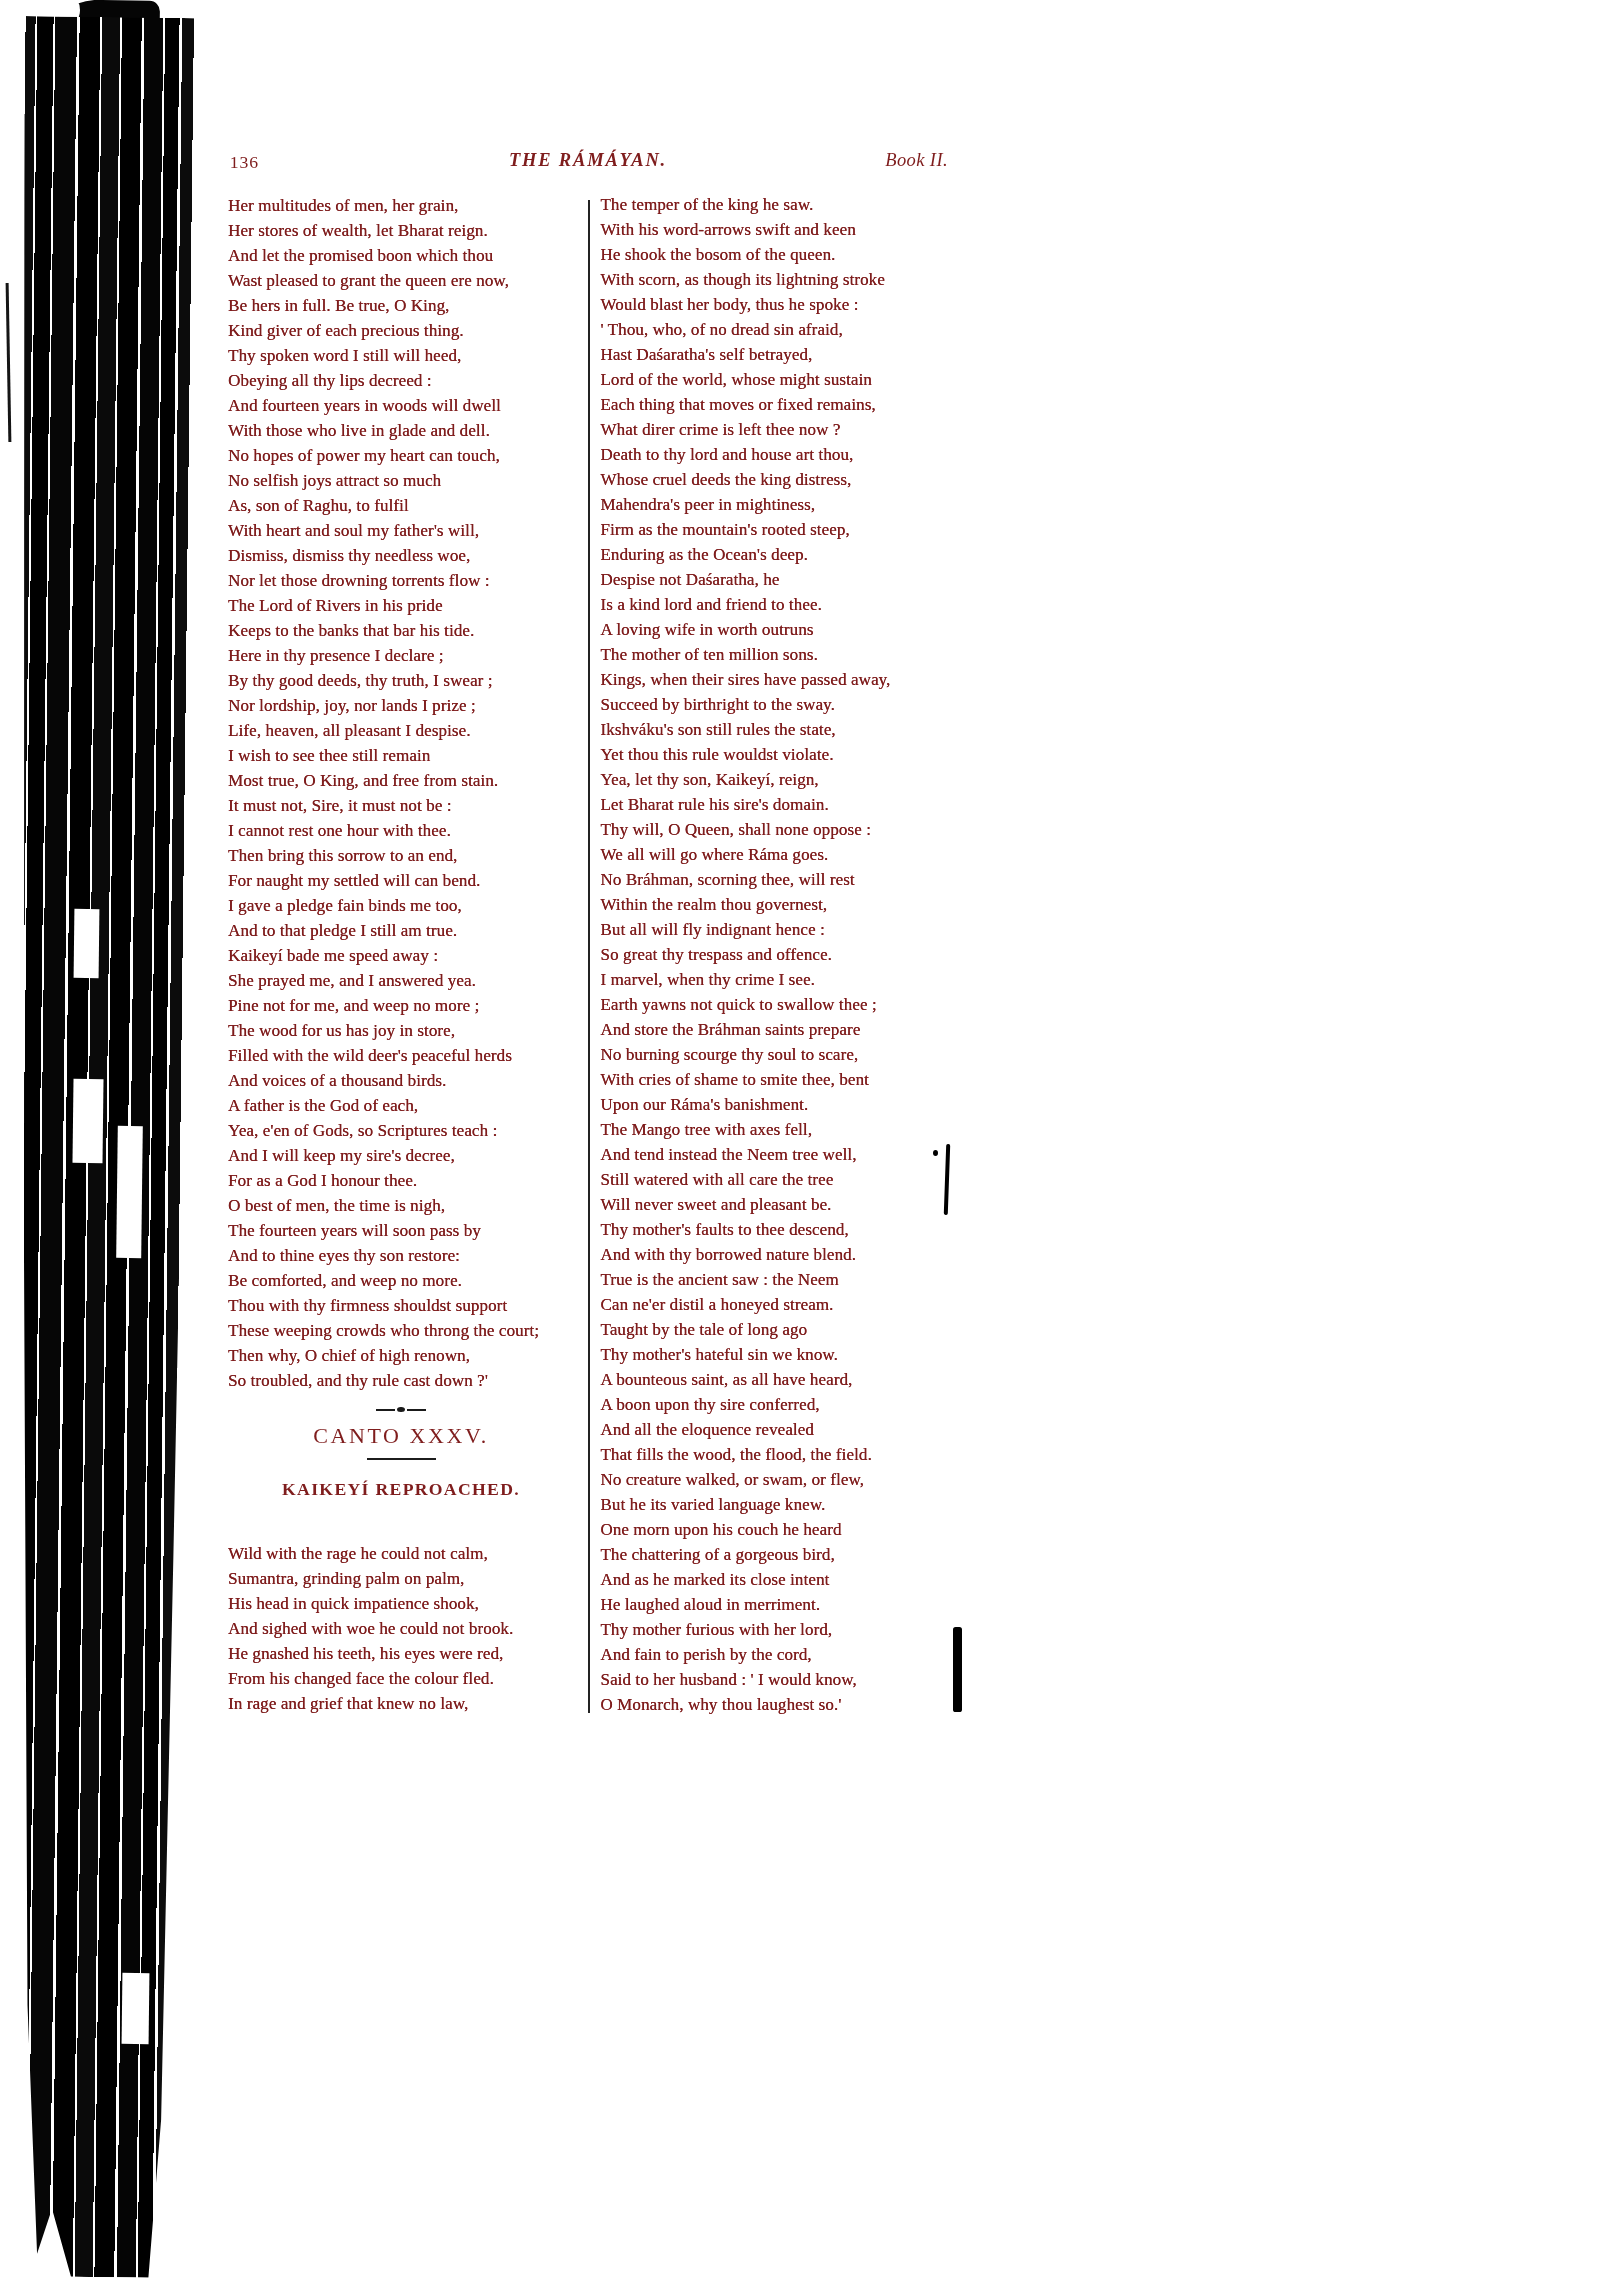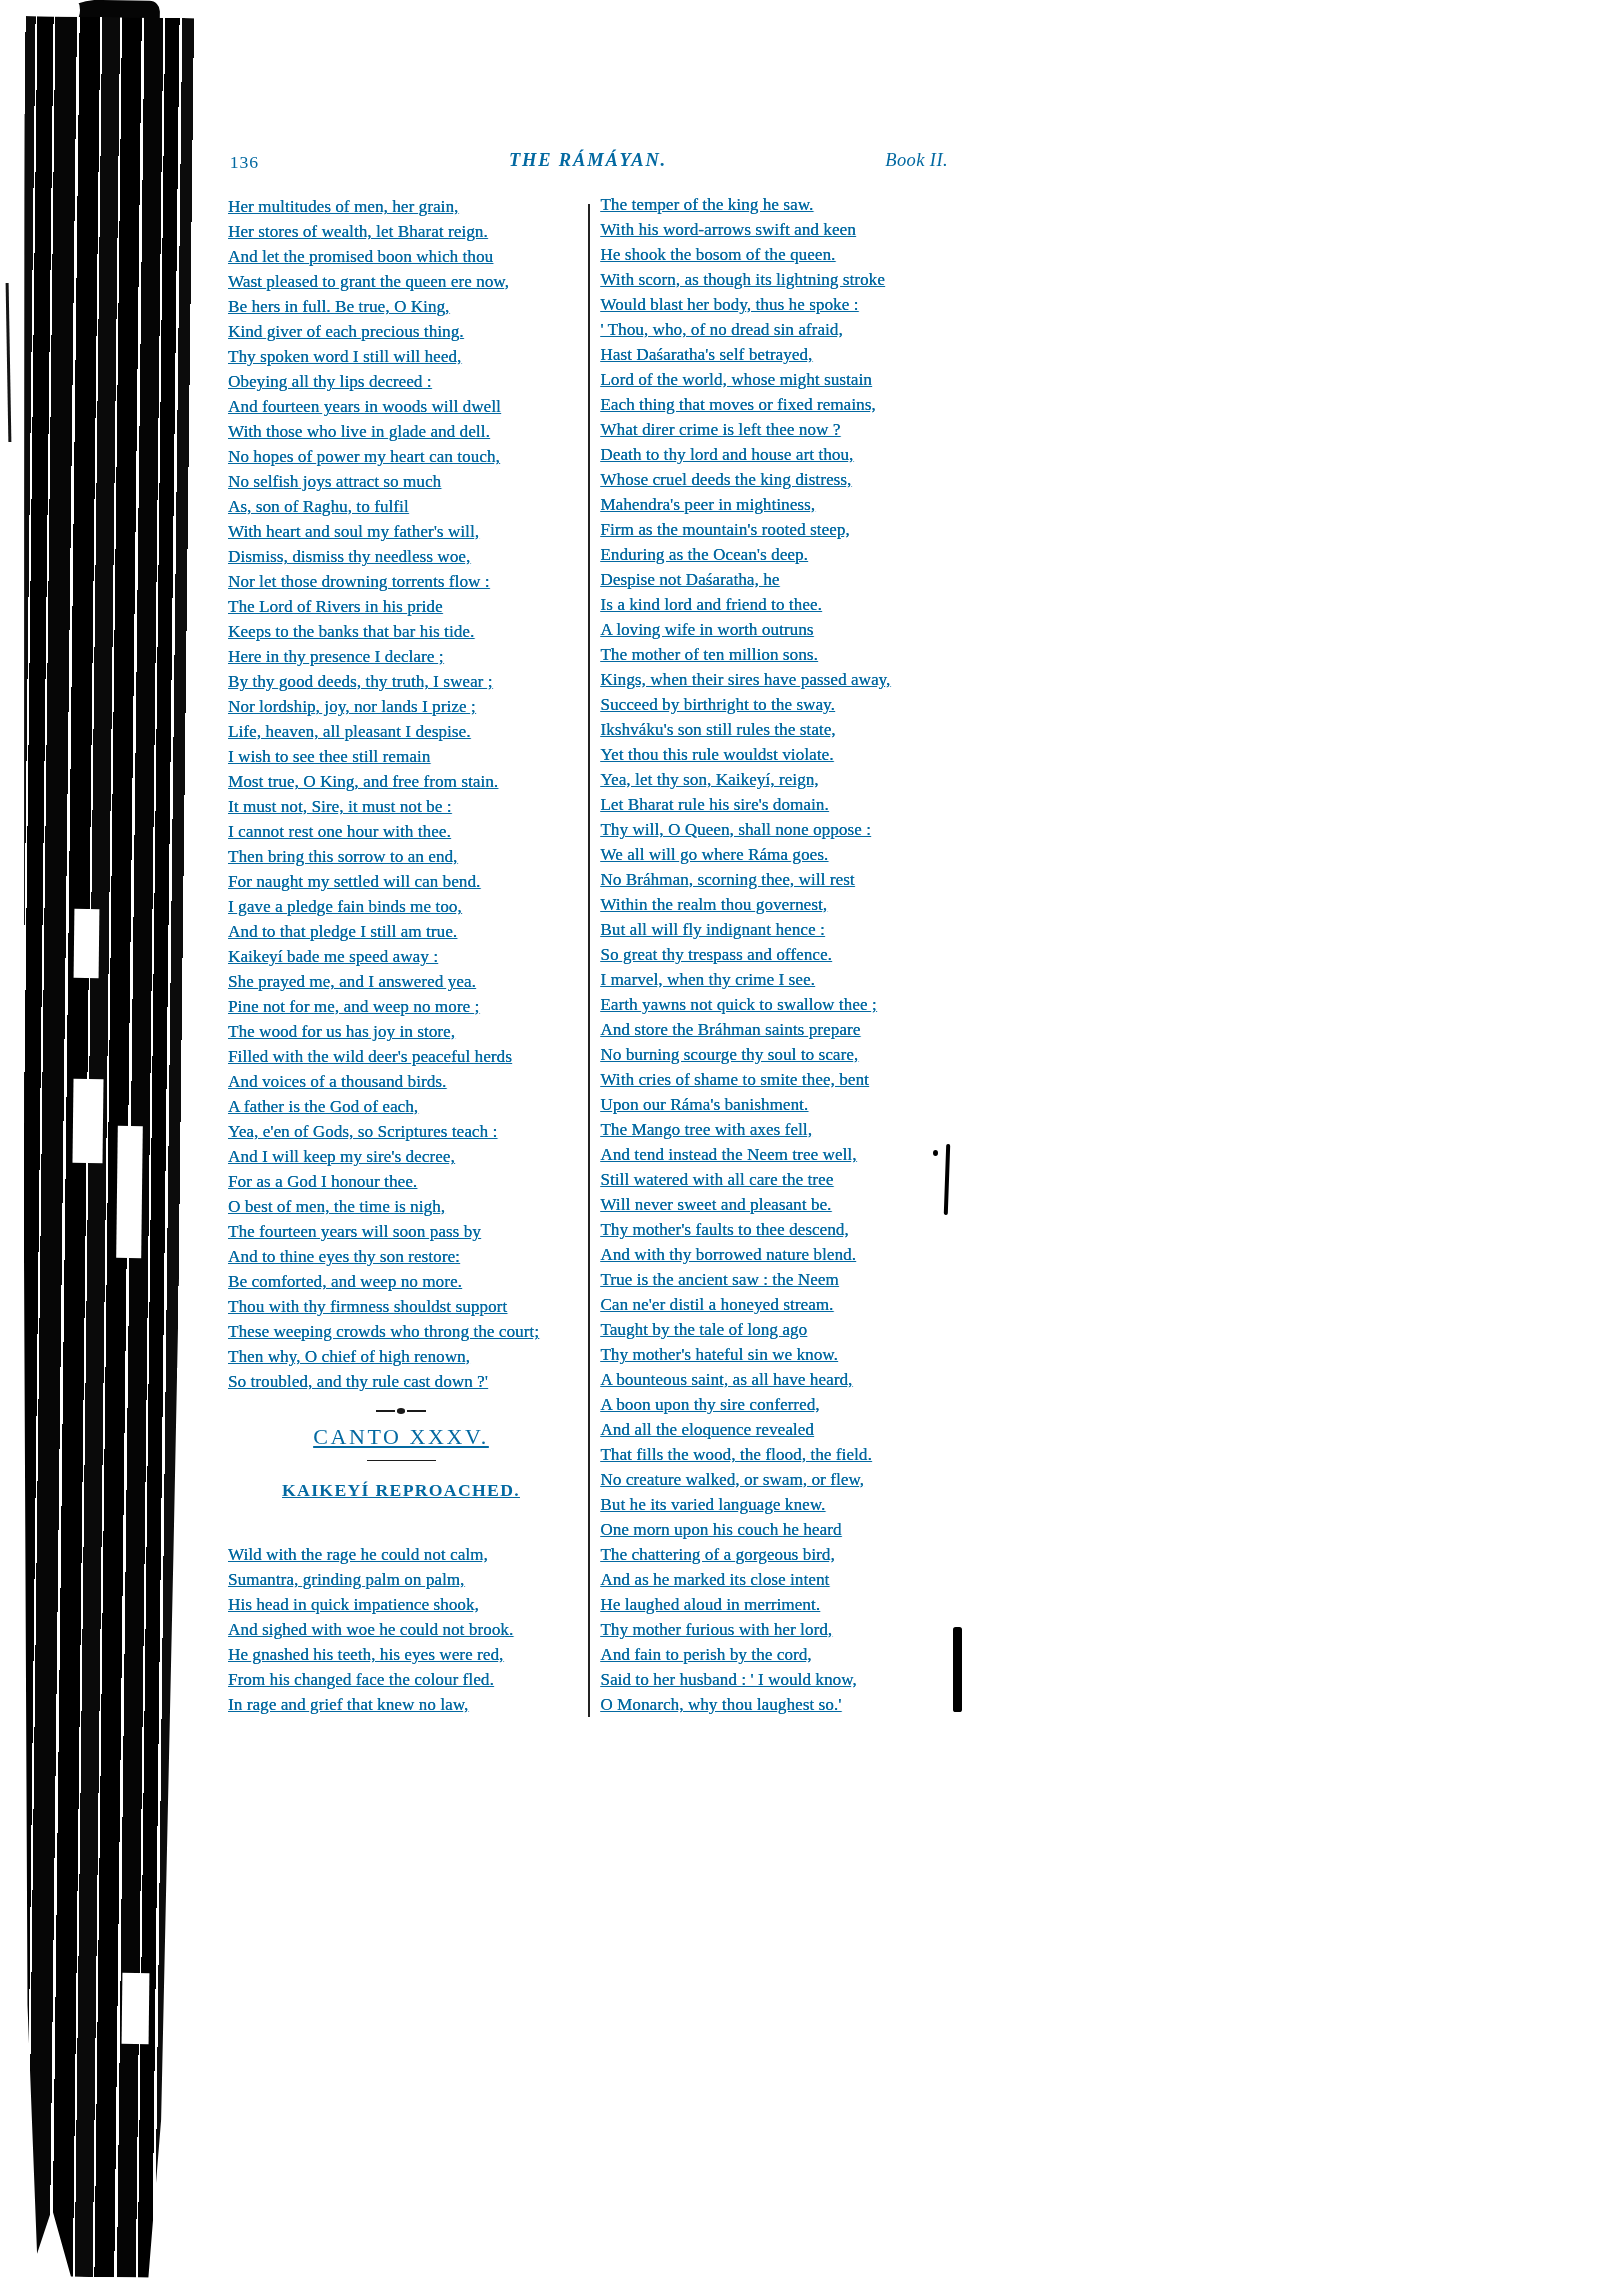--- a/index.html
+++ b/index.html
@@ -1,20 +1,20 @@
 <!DOCTYPE html>
 <html style="font-size:14px"><head>
 <meta charset="utf-8">
 <style>
   html, body { margin:0; padding:0; background:#e8e8e8; }
   .page {
     position:relative; width:1602px; height:2295px;
     background:#ffffff; overflow:hidden;
     font-family:"Liberation Serif","DejaVu Serif",serif;
-    color:#0369a1;
+    color:#7f1d1d;
   }
 
   
   .gutter { position:absolute; left:0; top:0; width:238px; height:2295px; pointer-events:none; }
   .g-stripes{
     position:absolute; left:23px; top:16px; width:180px; height:2260px;
     background:linear-gradient(90deg,
       #fff 0%,#fff 1.5%,#0b0b0b 1.5%,#0b0b0b 7%,#fff 7%,#fff 8%,
       #000 8%,#000 17%,#fff 17%,#fff 18%,
       #060606 18%,#060606 30%,#fff 30%,#fff 31.5%,
@@ -45,21 +45,21 @@
 
   
   .content{ position:absolute; left:228px; top:150px; width:720px; }
 
   .page-header{ position:relative; height:28px; margin-bottom:14px; }
   .pageno{ position:absolute; left:1.8px; top:1.8px; font-size:17.7px; letter-spacing:0.9px; }
   .running-title{ position:absolute; left:50%; transform:translateX(-50%); top:0;
                   font-style:italic; font-weight:700; font-size:18.5px; letter-spacing:1.8px;text-align:right; }
   .book-label{ position:absolute; right:0; top:0; font-style:italic; font-size:18.5px; letter-spacing:0.4px; }
 
-  .columns{ display:flex; align-items:flex-end;text-decoration:underline; }
+  .columns{ display:flex; align-items:center; }
   .col{ width:346px; }
   .col-divider{ width:1.8px; height:1513px; background:#232323; margin:3.5px 10.6px 0 14px; flex:none; }
 
   .verse-line{
     font-size:17px; line-height:25px; white-space:nowrap;
     letter-spacing:0.1px; text-shadow:0.2px 0 0 currentColor;
   }
 
   .orn{ display:flex; align-items:center; justify-content:center; margin:14px 0 10.6px; height:5.3px; }
   .orn .bar{ width:19.4px; height:1.8px; background:#1a1a1a; }

